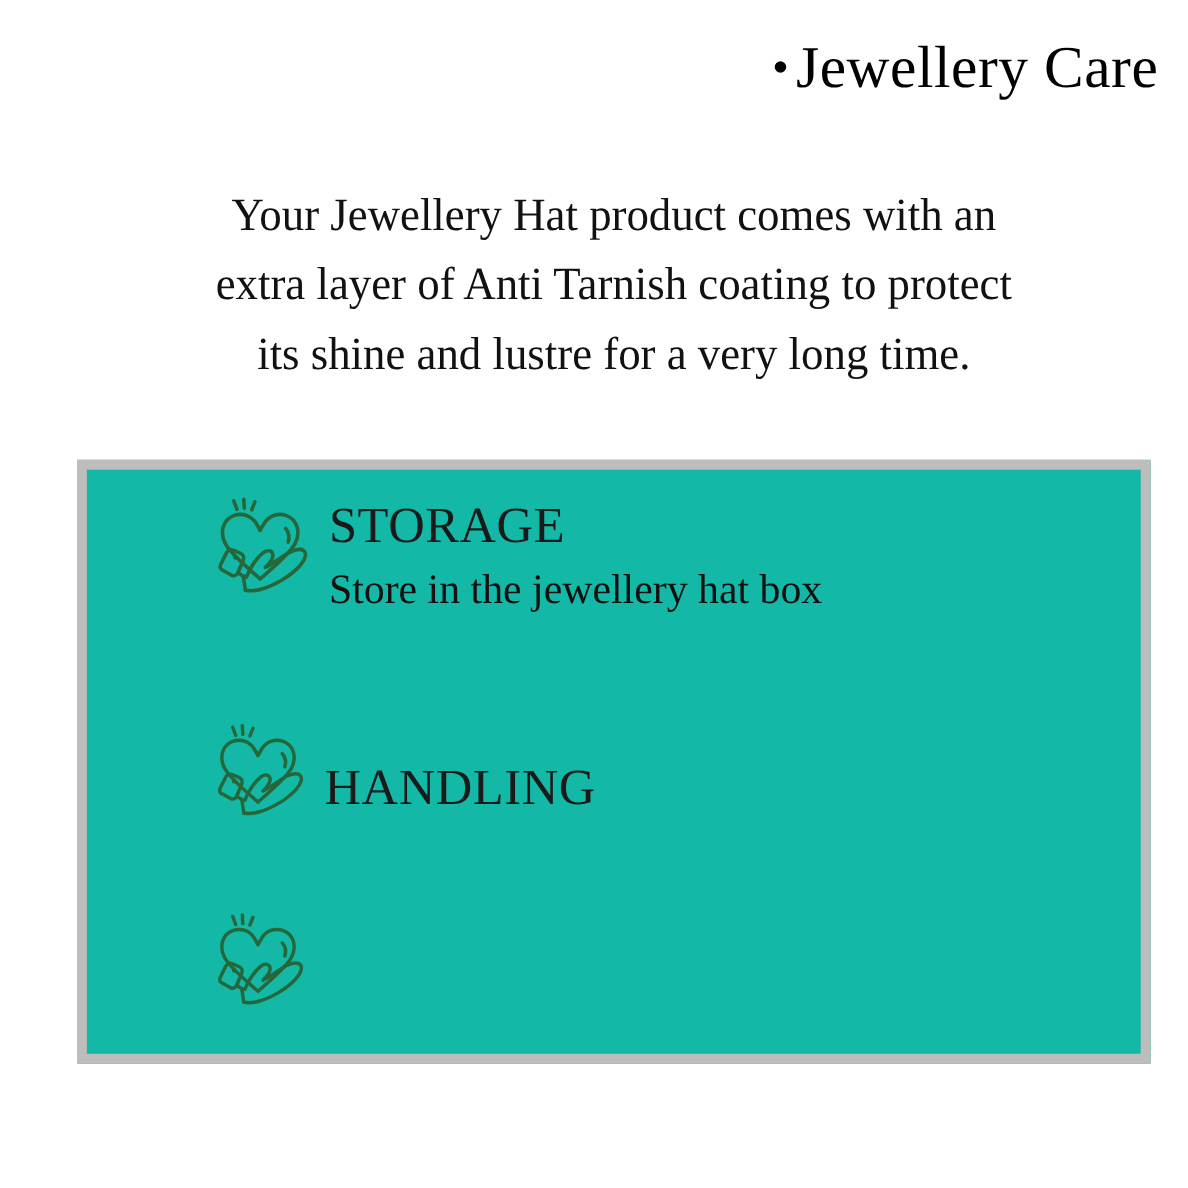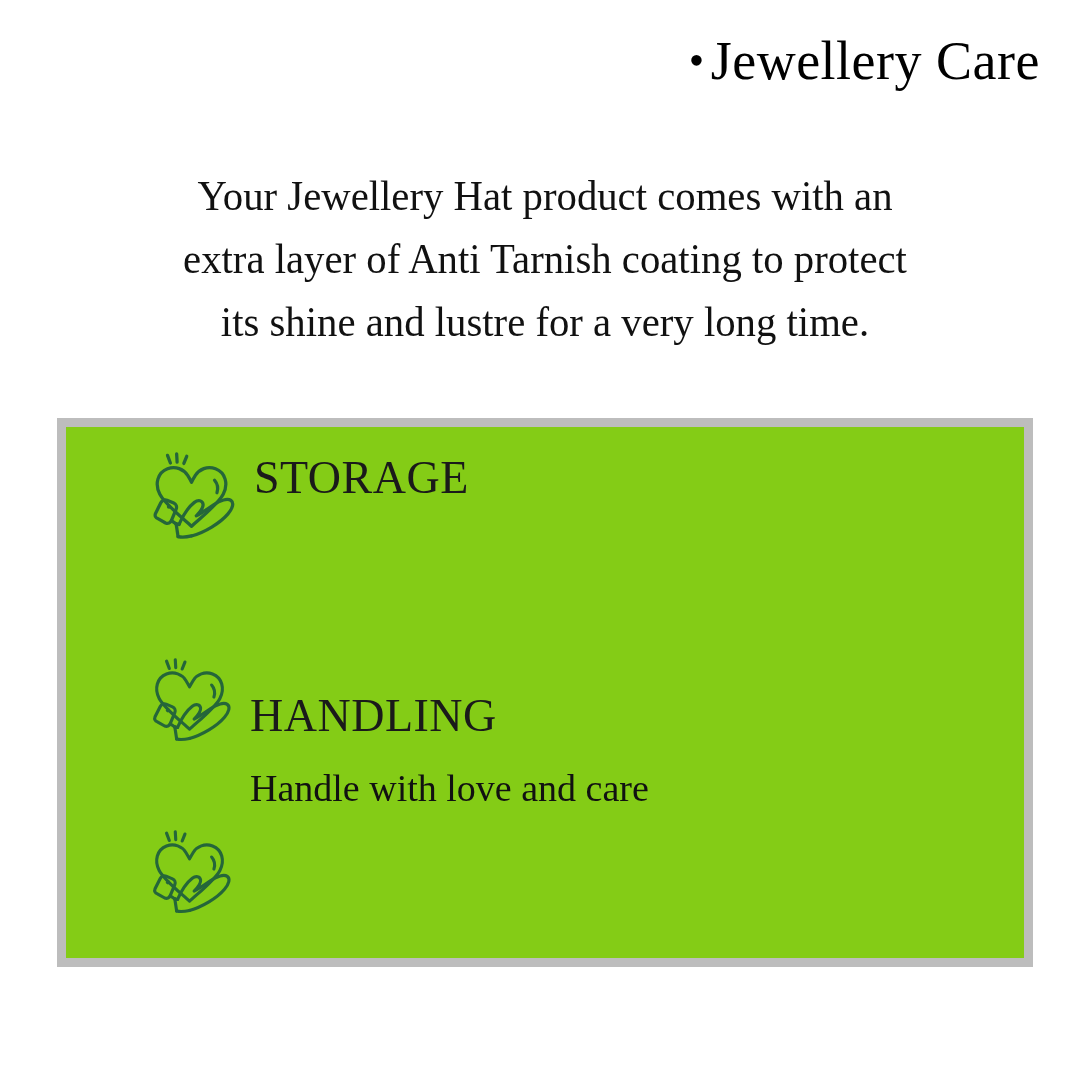--- a/index.html
+++ b/index.html
@@ -13,20 +13,21 @@
     font-family: "Liberation Serif", "DejaVu Serif", serif;
     overflow: hidden;
     position: relative;
   }
 
   .page {
     position: relative;
     width: 988px;
     height: 1080px;
     box-sizing: border-box;
+    margin-left: 13px;
   }
 
   
   .title-row {
     position: absolute;
     top: 30px;
     left: 0;
     width: 1040px;
     text-align: right;
   }
@@ -62,22 +63,23 @@
   .intro-line { display: block; white-space: nowrap; }
 
   
   .care-card {
     position: absolute;
     left: 57px;
     top: 418px;
     width: 976px;
     height: 549px;
     box-sizing: border-box;
-    background: #84cc16;
+    background: #14b8a6;
     border: 9px solid #bdbdbd;
+    padding-left: 32px;
   }
 
   .care-list {
     position: relative;
     width: 100%;
     height: 100%;
   }
 
   .care-item {
     position: absolute;
@@ -113,20 +115,21 @@
   .item-0 .care-heading {
     font-size: 46px;
     line-height: 50px;
     letter-spacing: 0.5px;
   }
   .item-1 .care-heading {
     font-size: 46px;
     line-height: 50px;
     margin-top: 32px;
     letter-spacing: 0.5px;
+    text-align: right;
   }
   .item-2 .care-heading {
     font-size: 50px;
     line-height: 54px;
     margin-top: 16px;
     font-weight: bold;
     letter-spacing: -0.5px;
     transform: scaleX(0.95);
     transform-origin: left center;
   }
@@ -178,20 +181,21 @@
               <path d="M33.5 76 L36.5 76.5"></path>
               <path d="M14.5 70.5 C12 69.8 11 67.5 12 65 L17.5 54 C18.8 51.3 21.5 50.2 24 51.2 L31 54.2 C33.5 55.3 34.5 58 33.5 60.5 L28.5 72.5 C27.5 75 25 76 22.5 75 Z"></path>
               <circle cx="26" cy="58" r="2.2" fill="#25663a" stroke="none"></circle>
               <path d="M28.5 72.5 L33.5 76"></path>
             </g>
           </svg>
         </span>
         <div class="care-text">
           <div class="care-heading">STORAGE</div>
           <div class="care-body">
+            <span class="care-body-line">Store in the jewellery hat box</span>
           </div>
         </div>
       </div>
 
       <div class="care-item item-1">
         <span class="care-icon">
           <svg viewBox="0 0 100 100" xmlns="http://www.w3.org/2000/svg">
             <g fill="none" stroke="#25663a" stroke-width="3.4" stroke-linecap="round" stroke-linejoin="round">
               <path d="M49.5 78.5 C41 70.5 22 55.5 16.5 45 C11 34.5 14 22.5 24.5 18.5 C33 15.3 41.5 19 45.5 25.5 C46.8 27.6 48.2 30 49.5 32.5 C50.8 30 52.2 27.6 53.5 25.5 C57.5 19 66 15.3 74.5 18.5 C85 22.5 88 34.5 82.5 45 C77 55.5 58 70.5 49.5 78.5 Z"></path>
               <path d="M73.5 30.5 C76.5 34 77.5 39 76 43.5"></path>
@@ -205,23 +209,20 @@
               <path d="M35.5 89.2 L33.5 76"></path>
               <path d="M33.5 76 L36.5 76.5"></path>
               <path d="M14.5 70.5 C12 69.8 11 67.5 12 65 L17.5 54 C18.8 51.3 21.5 50.2 24 51.2 L31 54.2 C33.5 55.3 34.5 58 33.5 60.5 L28.5 72.5 C27.5 75 25 76 22.5 75 Z"></path>
               <circle cx="26" cy="58" r="2.2" fill="#25663a" stroke="none"></circle>
               <path d="M28.5 72.5 L33.5 76"></path>
             </g>
           </svg>
         </span>
         <div class="care-text">
           <div class="care-heading">HANDLING</div>
-          <div class="care-body">
-            <span class="care-body-line">Handle with love and care</span>
-          </div>
         </div>
       </div>
 
       <div class="care-item item-2">
         <span class="care-icon">
           <svg viewBox="0 0 100 100" xmlns="http://www.w3.org/2000/svg">
             <g fill="none" stroke="#25663a" stroke-width="3.4" stroke-linecap="round" stroke-linejoin="round">
               <path d="M49.5 78.5 C41 70.5 22 55.5 16.5 45 C11 34.5 14 22.5 24.5 18.5 C33 15.3 41.5 19 45.5 25.5 C46.8 27.6 48.2 30 49.5 32.5 C50.8 30 52.2 27.6 53.5 25.5 C57.5 19 66 15.3 74.5 18.5 C85 22.5 88 34.5 82.5 45 C77 55.5 58 70.5 49.5 78.5 Z"></path>
               <path d="M73.5 30.5 C76.5 34 77.5 39 76 43.5"></path>
               <path d="M27.5 12.5 L24.5 4.5"></path>

